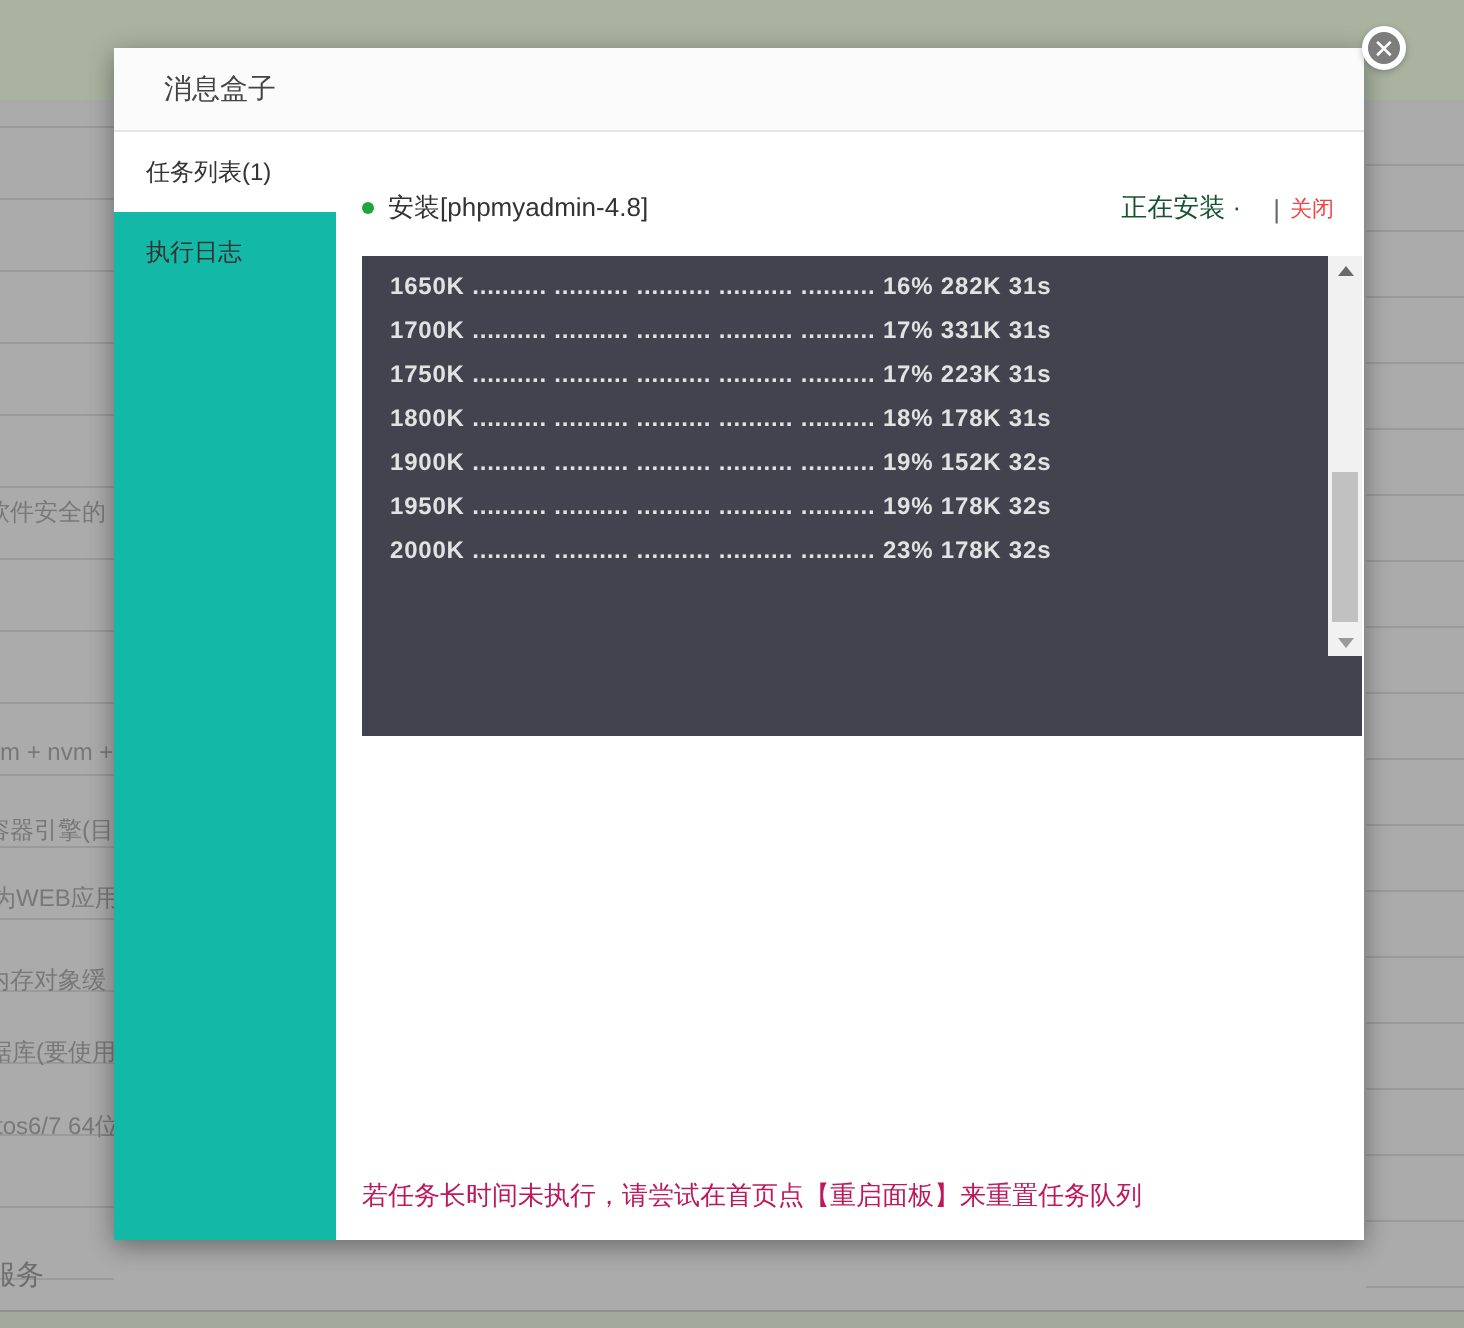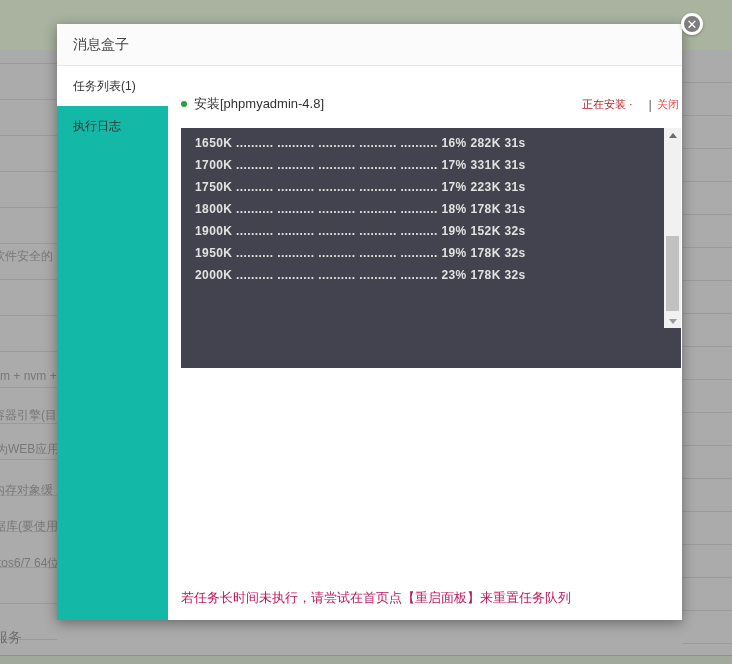--- a/index.html
+++ b/index.html
@@ -17,41 +17,41 @@
   .bg-green { position:absolute; left:0; top:0; width:732px; height:50px; background:#a9b3a0; }
   .bg-bottom-band { position:absolute; left:0; top:655px; width:732px; height:9px;
     background:#a1a89c; border-top:1px solid #909090; }
   .bg-frag { position:absolute; font-size:12px; color:#787878; white-space:nowrap; }
   .bg-frag.large { font-size:14px; color:#6e6e6e; }
 
   
   .modal { position:absolute; left:57px; top:24px; width:625px; height:596px;
     background:#ffffff; box-shadow:0 3px 12px rgba(0,0,0,.38); }
   .modal-header { position:absolute; left:0; top:0; width:100%; height:42px;
-    background:#fbfbfb; border-bottom:1px solid #e6e6e6; display:flex; align-items:center; }
+    background:#fbfbfb; border-bottom:1px solid #e6e6e6; display:flex; align-items:center;padding-left:9px; }
   .modal-title { font-size:14px; color:#444; padding-left:16px; }
 
   .modal-close { position:absolute; left:624px; top:-11px; width:22px; height:22px;
     border-radius:50%; background:#7d7d7d; border:3px solid #ffffff;
     display:flex; align-items:center; justify-content:center; cursor:pointer;
     box-shadow:0 1px 3px rgba(0,0,0,.25); }
   .modal-close .x { color:#fff; font-size:13px; font-weight:bold; line-height:1; }
 
   .modal-sidebar { position:absolute; left:0; top:42px; width:111px; height:554px;
     background:#14b8a6; }
   .side-item { height:40px; line-height:40px; padding-left:16px;
     font-size:12px; color:#333; cursor:pointer; }
   .side-item.active { background:#ffffff; }
 
   .modal-content { position:absolute; left:111px; top:42px; width:514px; height:554px; }
 
-  .task-header { display:flex; align-items:center; margin:29px 3px 0 13px; }
+  .task-header { display:flex; align-items:center; margin:29px 15px 0 13px; }
   .task-dot { width:6px; height:6px; border-radius:50%; background:#20a53a; margin-right:7px; }
   .task-name { font-size:13px; color:#333; flex:1; }
-  .task-status { font-size:11px; color:#b91c1c; margin-right:16px; }
+  .task-status { font-size:13px; color:#14532d; margin-right:16px; }
   .task-divider { font-size:13px; color:#666; margin-right:5px; }
   .task-close { font-size:11px; color:#ef4444; cursor:pointer; }
 
   .terminal { position:relative; margin:15px 0 0 13px; width:500px; height:240px;
     background:#42434e; overflow:hidden; }
   .terminal-text { padding:4px 20px 0 14px; }
   .tline { font-size:12px; font-weight:bold; letter-spacing:.4px; color:#e2e2e2;
     line-height:22px; white-space:nowrap; }
 
   .term-scrollbar { position:absolute; right:0; top:0; width:17px; height:200px;

